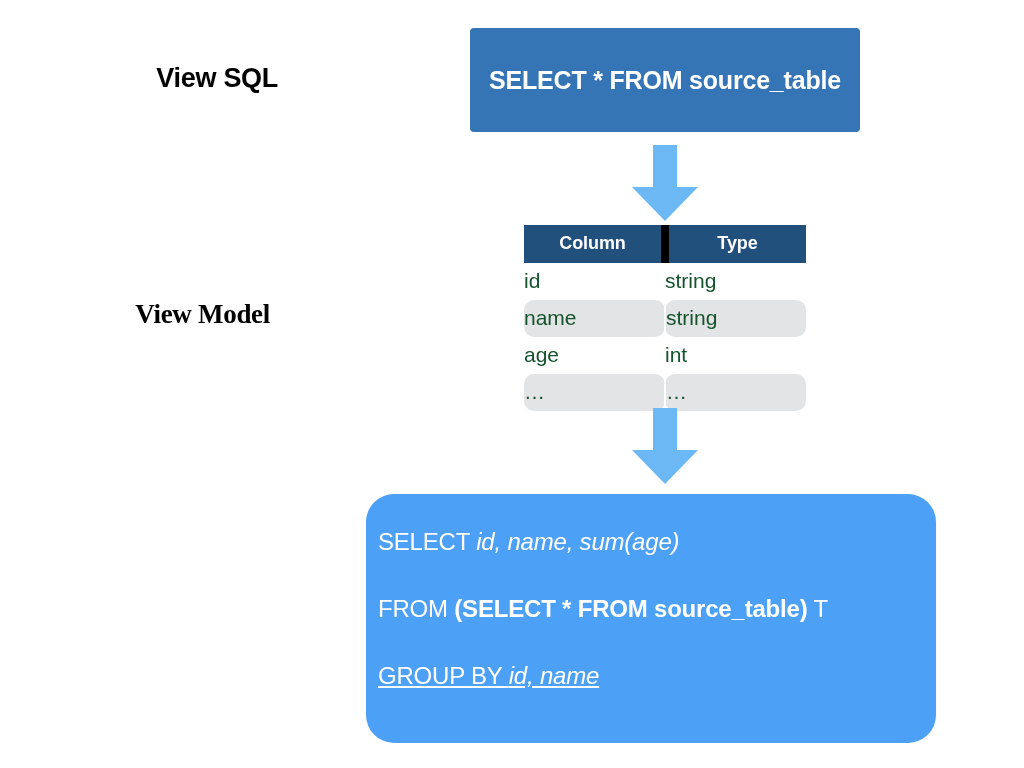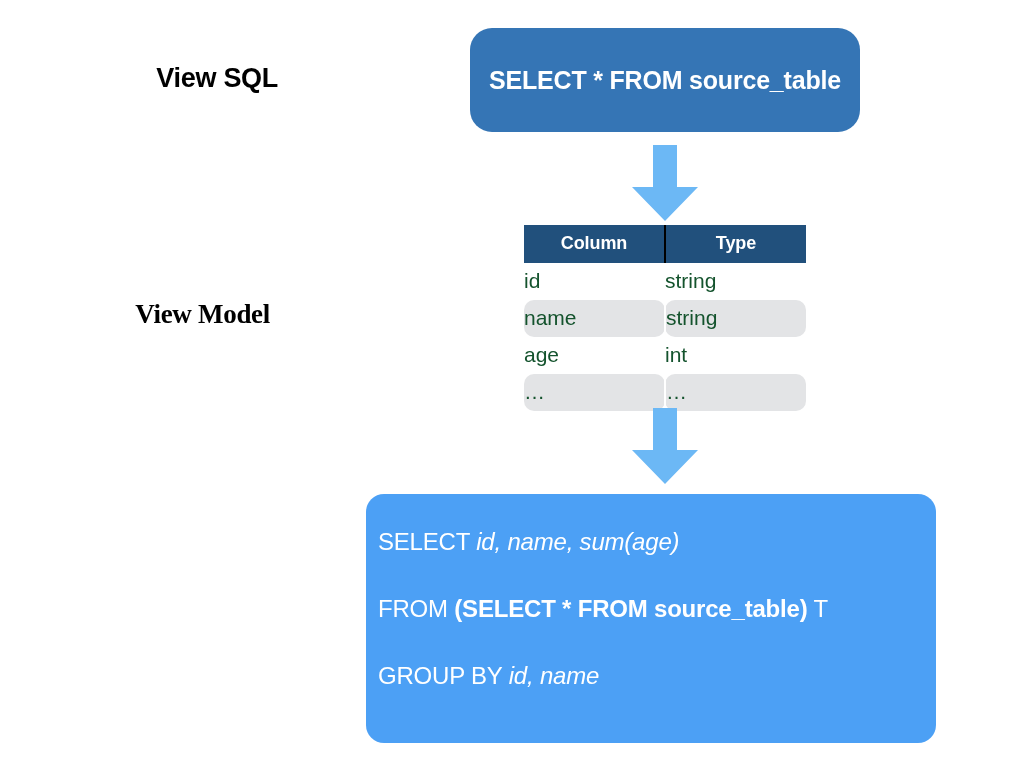--- a/index.html
+++ b/index.html
@@ -35,21 +35,21 @@
   #label-widget-sql { left: 0px; width: 270px; top: 603px; }
 
   
   .view-sql-box {
     position: absolute;
     left: 470px;
     top: 28px;
     width: 390px;
     height: 104px;
     background: #3575B5;
-    border-radius: 22px;
+    border-radius: 4px;
     display: flex;
     align-items: center;
     justify-content: center;
   }
   .view-sql-text {
     color: #ffffff;
     font-size: 25px;
     font-weight: bold;
     letter-spacing: -0.2px;
     white-space: nowrap;
@@ -76,21 +76,21 @@
   .schema-table th {
     background: #21507C;
     color: #ffffff;
     font-size: 18px;
     font-weight: bold;
     text-align: center;
     padding: 8px 0 9px 0;
     letter-spacing: -0.1px;
   }
   .schema-table th.col-sep {
-    border-left: 2px solid #000000;
+    border-left: 8px solid #000000;
   }
   .schema-table td {
     color: #14532d;
     font-size: 21px;
     text-align: left;
     padding: 6px 0 7px 0;
     background: #ffffff;
   }
   .schema-table tr.zebra td {
     background: #E3E4E6;
@@ -105,38 +105,38 @@
   }
 
   
   .widget-sql-box {
     position: absolute;
     left: 366px;
     top: 494px;
     width: 570px;
     height: 249px;
     background: #4CA0F5;
-    border-radius: 18px;
+    border-radius: 28px;
     padding: 4px;
     box-sizing: border-box;
   }
   .widget-sql-lines {
     position: absolute;
     left: 12px;
     top: 34px;
     right: 12px;
   }
   .sql-line {
     color: #ffffff;
     font-size: 24px;
     letter-spacing: -0.2px;
     white-space: nowrap;
     margin: 0 0 39px 0;
   }
-  .sql-line:last-child { margin-bottom: 0; }
+  .sql-line:last-child { margin-bottom: 0; text-decoration: underline; }
   .sql-ital { font-style: italic; }
   .sql-bold { font-weight: bold; }
 </style>
 </head>
 <body>
 
 <div class="stage">
 
   <div class="row-label" id="label-view-sql">View SQL</div>
 

